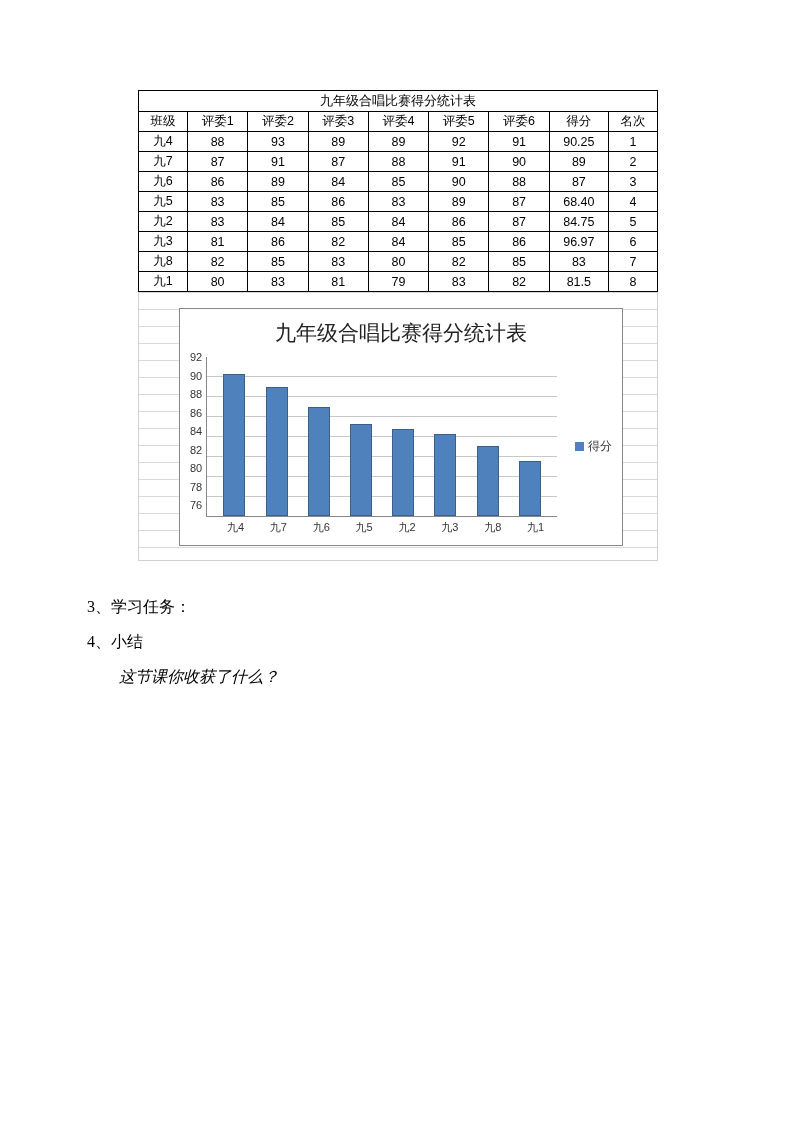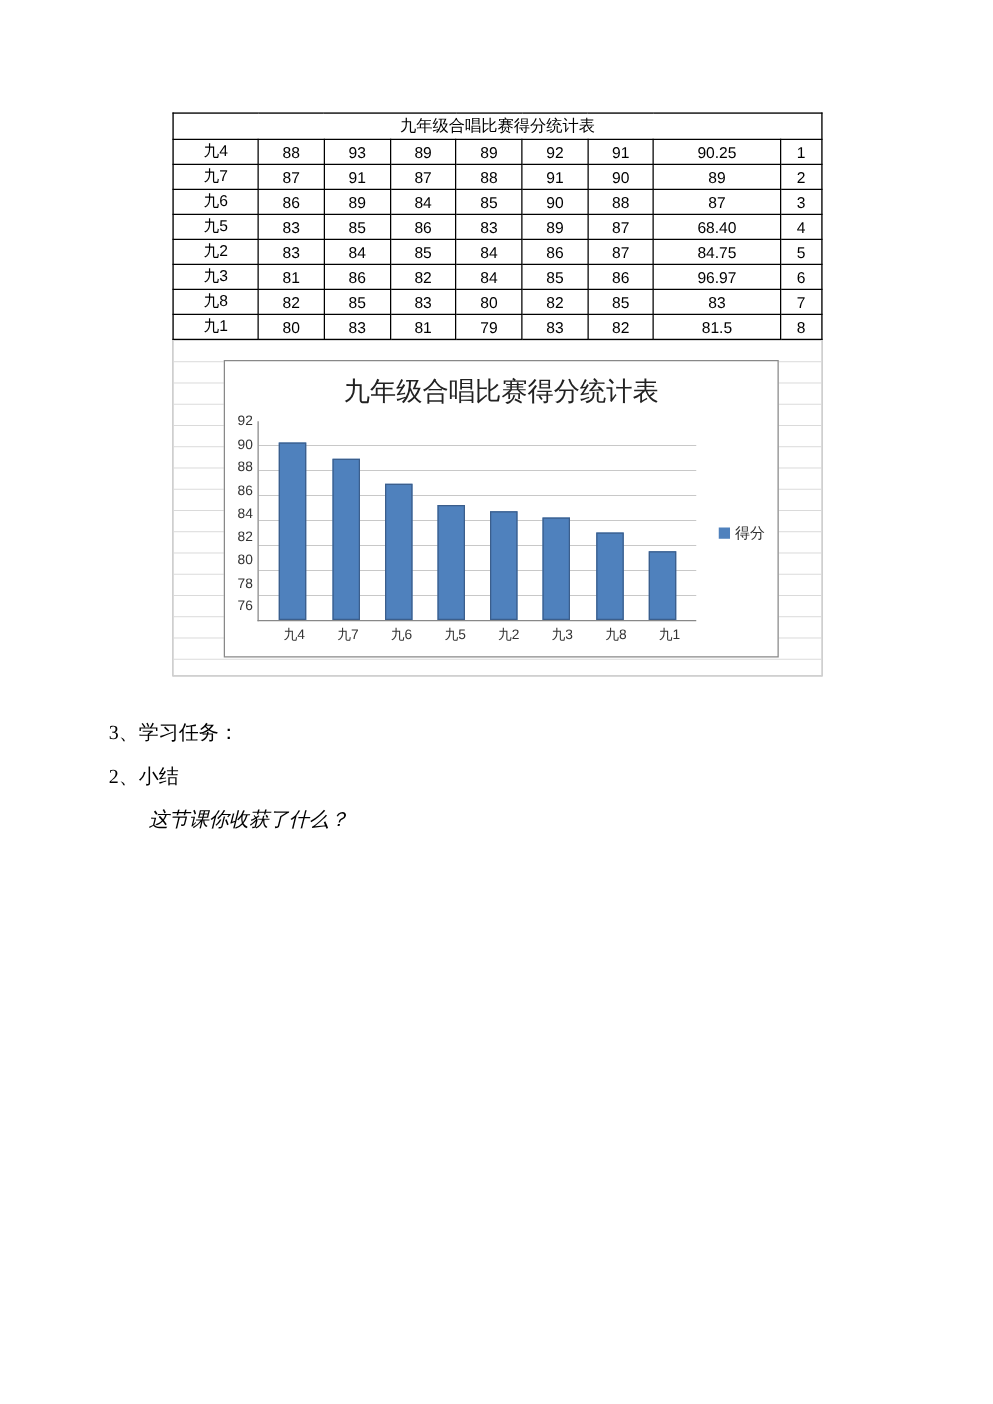--- a/index.html
+++ b/index.html
@@ -153,20 +153,31 @@
 <body>
 
 <div class="page">
 
   <div class="excel-block">
 
     <table class="data">
       <tbody>
           <tr class="title-row">
         <td colspan="9">九年级合唱比赛得分统计表</td>
+      </tr>
+      <tr>
+        <td>班级</td>
+        <td>评委1</td>
+        <td>评委2</td>
+        <td>评委3</td>
+        <td>评委4</td>
+        <td>评委5</td>
+        <td>评委6</td>
+        <td>得分</td>
+        <td>名次</td>
       </tr>
       </tbody>
         <tbody id="table-rows">
           <tr>
             <td>九4</td>
             <td>88</td>
             <td>93</td>
             <td>89</td>
             <td>89</td>
             <td>92</td>
@@ -314,17 +325,17 @@
             <span>得分</span>
           </div>
         </div>
       </div>
     </div>
 
   </div>
 
   <div class="body-text">
     <p>3、学习任务：</p>
-    <p>2、小结</p>
+    <p>4、小结</p>
     <p class="indent">这节课你收获了什么？</p>
   </div>
 
 </div>
 
 </body></html>

